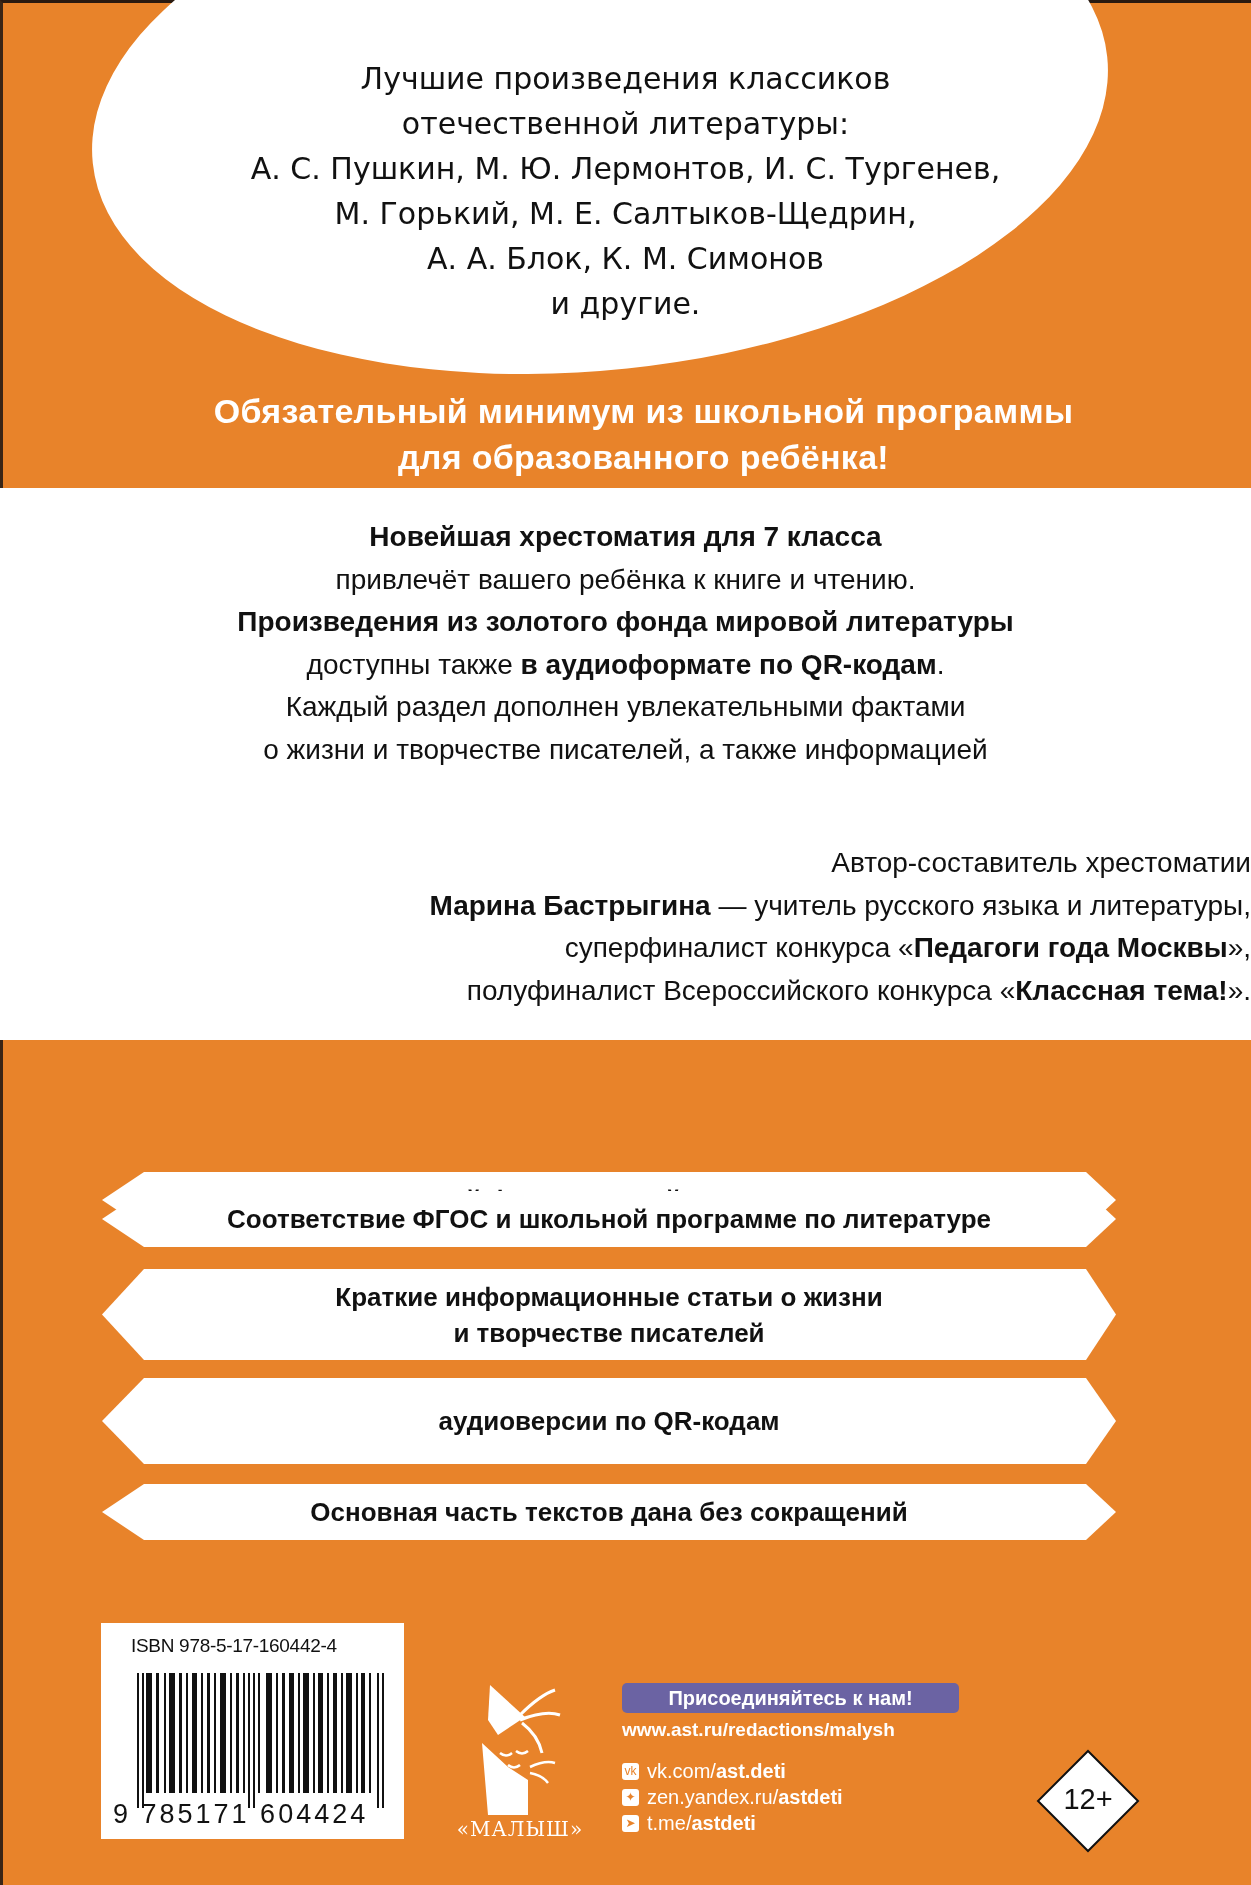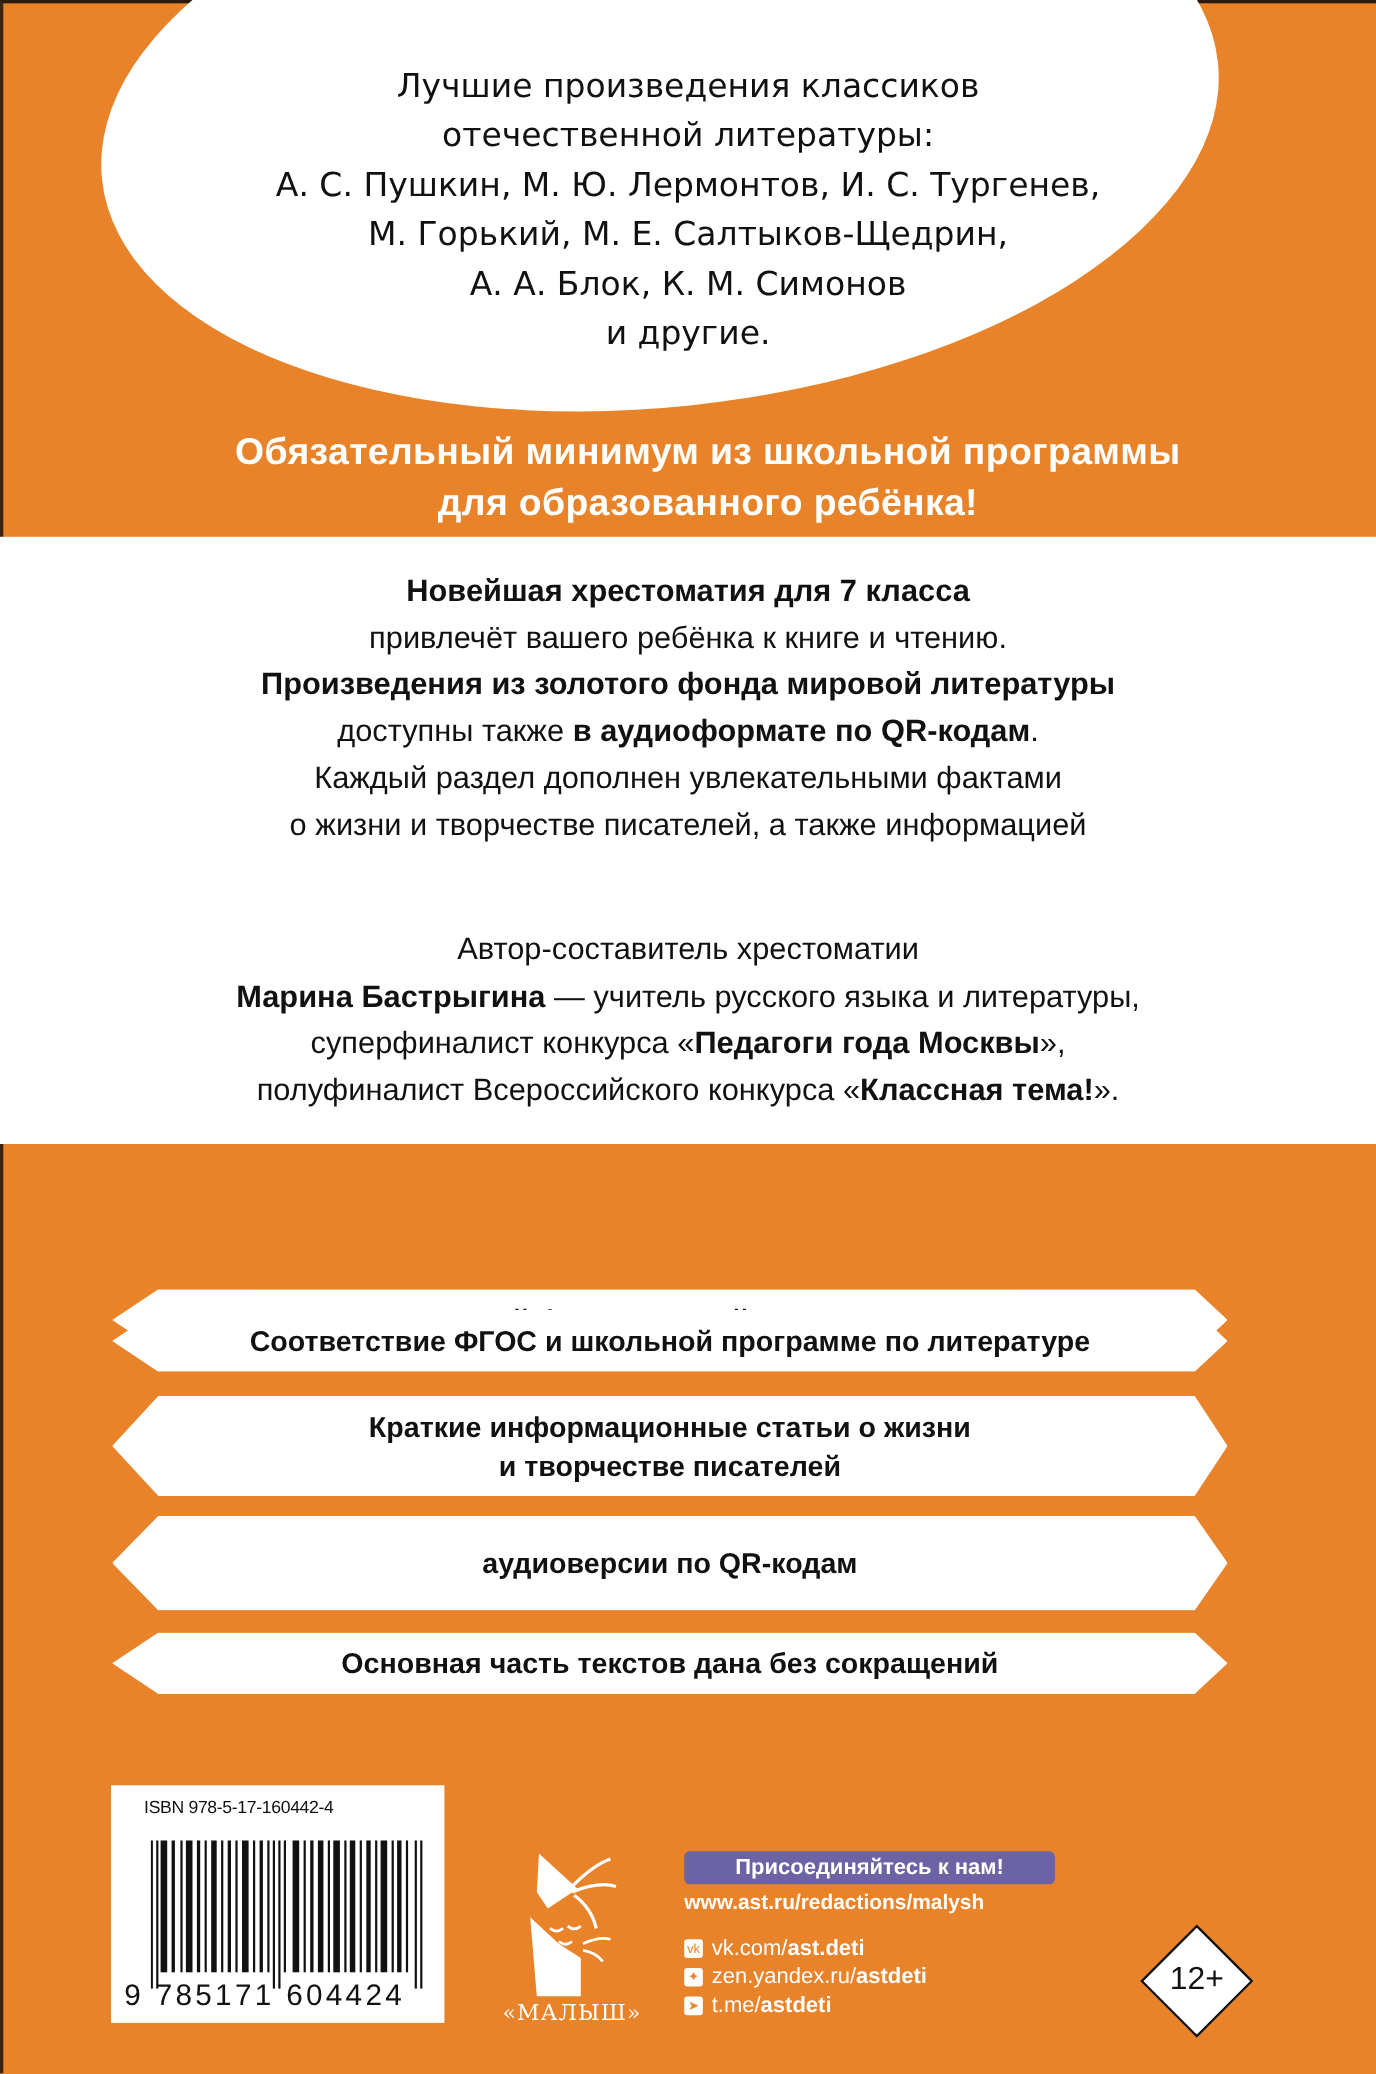--- a/index.html
+++ b/index.html
@@ -28,21 +28,21 @@
   
   .band {
     position: absolute; left: 0; top: 488px; width: 1251px; height: 552px; background: #fff;
   }
   .desc {
     position: absolute; left: 0; top: 28px; width: 1251px; text-align: center;
     font-size: 28px; line-height: 42.5px; font-family: "Liberation Sans", sans-serif;
   }
   .desc b { font-weight: bold; }
   .author {
-    position: absolute; left: 0; top: 354px; width: 1251px; text-align: center;
+    position: absolute; left: 0; top: 354px; width: 1251px; text-align: right;
     font-size: 28px; line-height: 42.5px;
   }
 
   
   .ribbon {
     position: absolute; left: 102px; width: 1014px; background: #fff;
     clip-path: polygon(42px 0, calc(100% - 30px) 0, 100% 50%, calc(100% - 30px) 100%, 42px 100%, 0 50%);
     display: flex; align-items: center; justify-content: center; text-align: center;
     font-weight: bold; font-size: 26px; line-height: 36px; color: #111;
     border-radius: 6px;
@@ -51,21 +51,21 @@
   .r2 { top: 1191px; height: 56px; }
   .r3 { top: 1269px; height: 91px; }
   .r4 { top: 1378px; height: 86px; }
   .r5 { top: 1484px; height: 56px; }
 
   
   .barcode-box {
     position: absolute; left: 101px; top: 1623px; width: 303px; height: 216px; background: #fff;
   }
   .isbn {
-    position: absolute; left: 30px; top: 12px; font-size: 16px; letter-spacing: -0.3px; color: #111;
+    position: absolute; left: 30px; top: 12px; font-size: 19px; letter-spacing: -0.3px; color: #111;
   }
   .bars { position: absolute; left: 36px; top: 50px; width: 250px; height: 135px; }
   .bar-digits {
     position: absolute; left: 12px; top: 176px; font-size: 27px; letter-spacing: 3px; color: #111;
     font-family: "Liberation Sans", sans-serif;
   }
 
   
   .logo { position: absolute; left: 420px; top: 1675px; width: 200px; height: 180px; }
   .logo-name {

